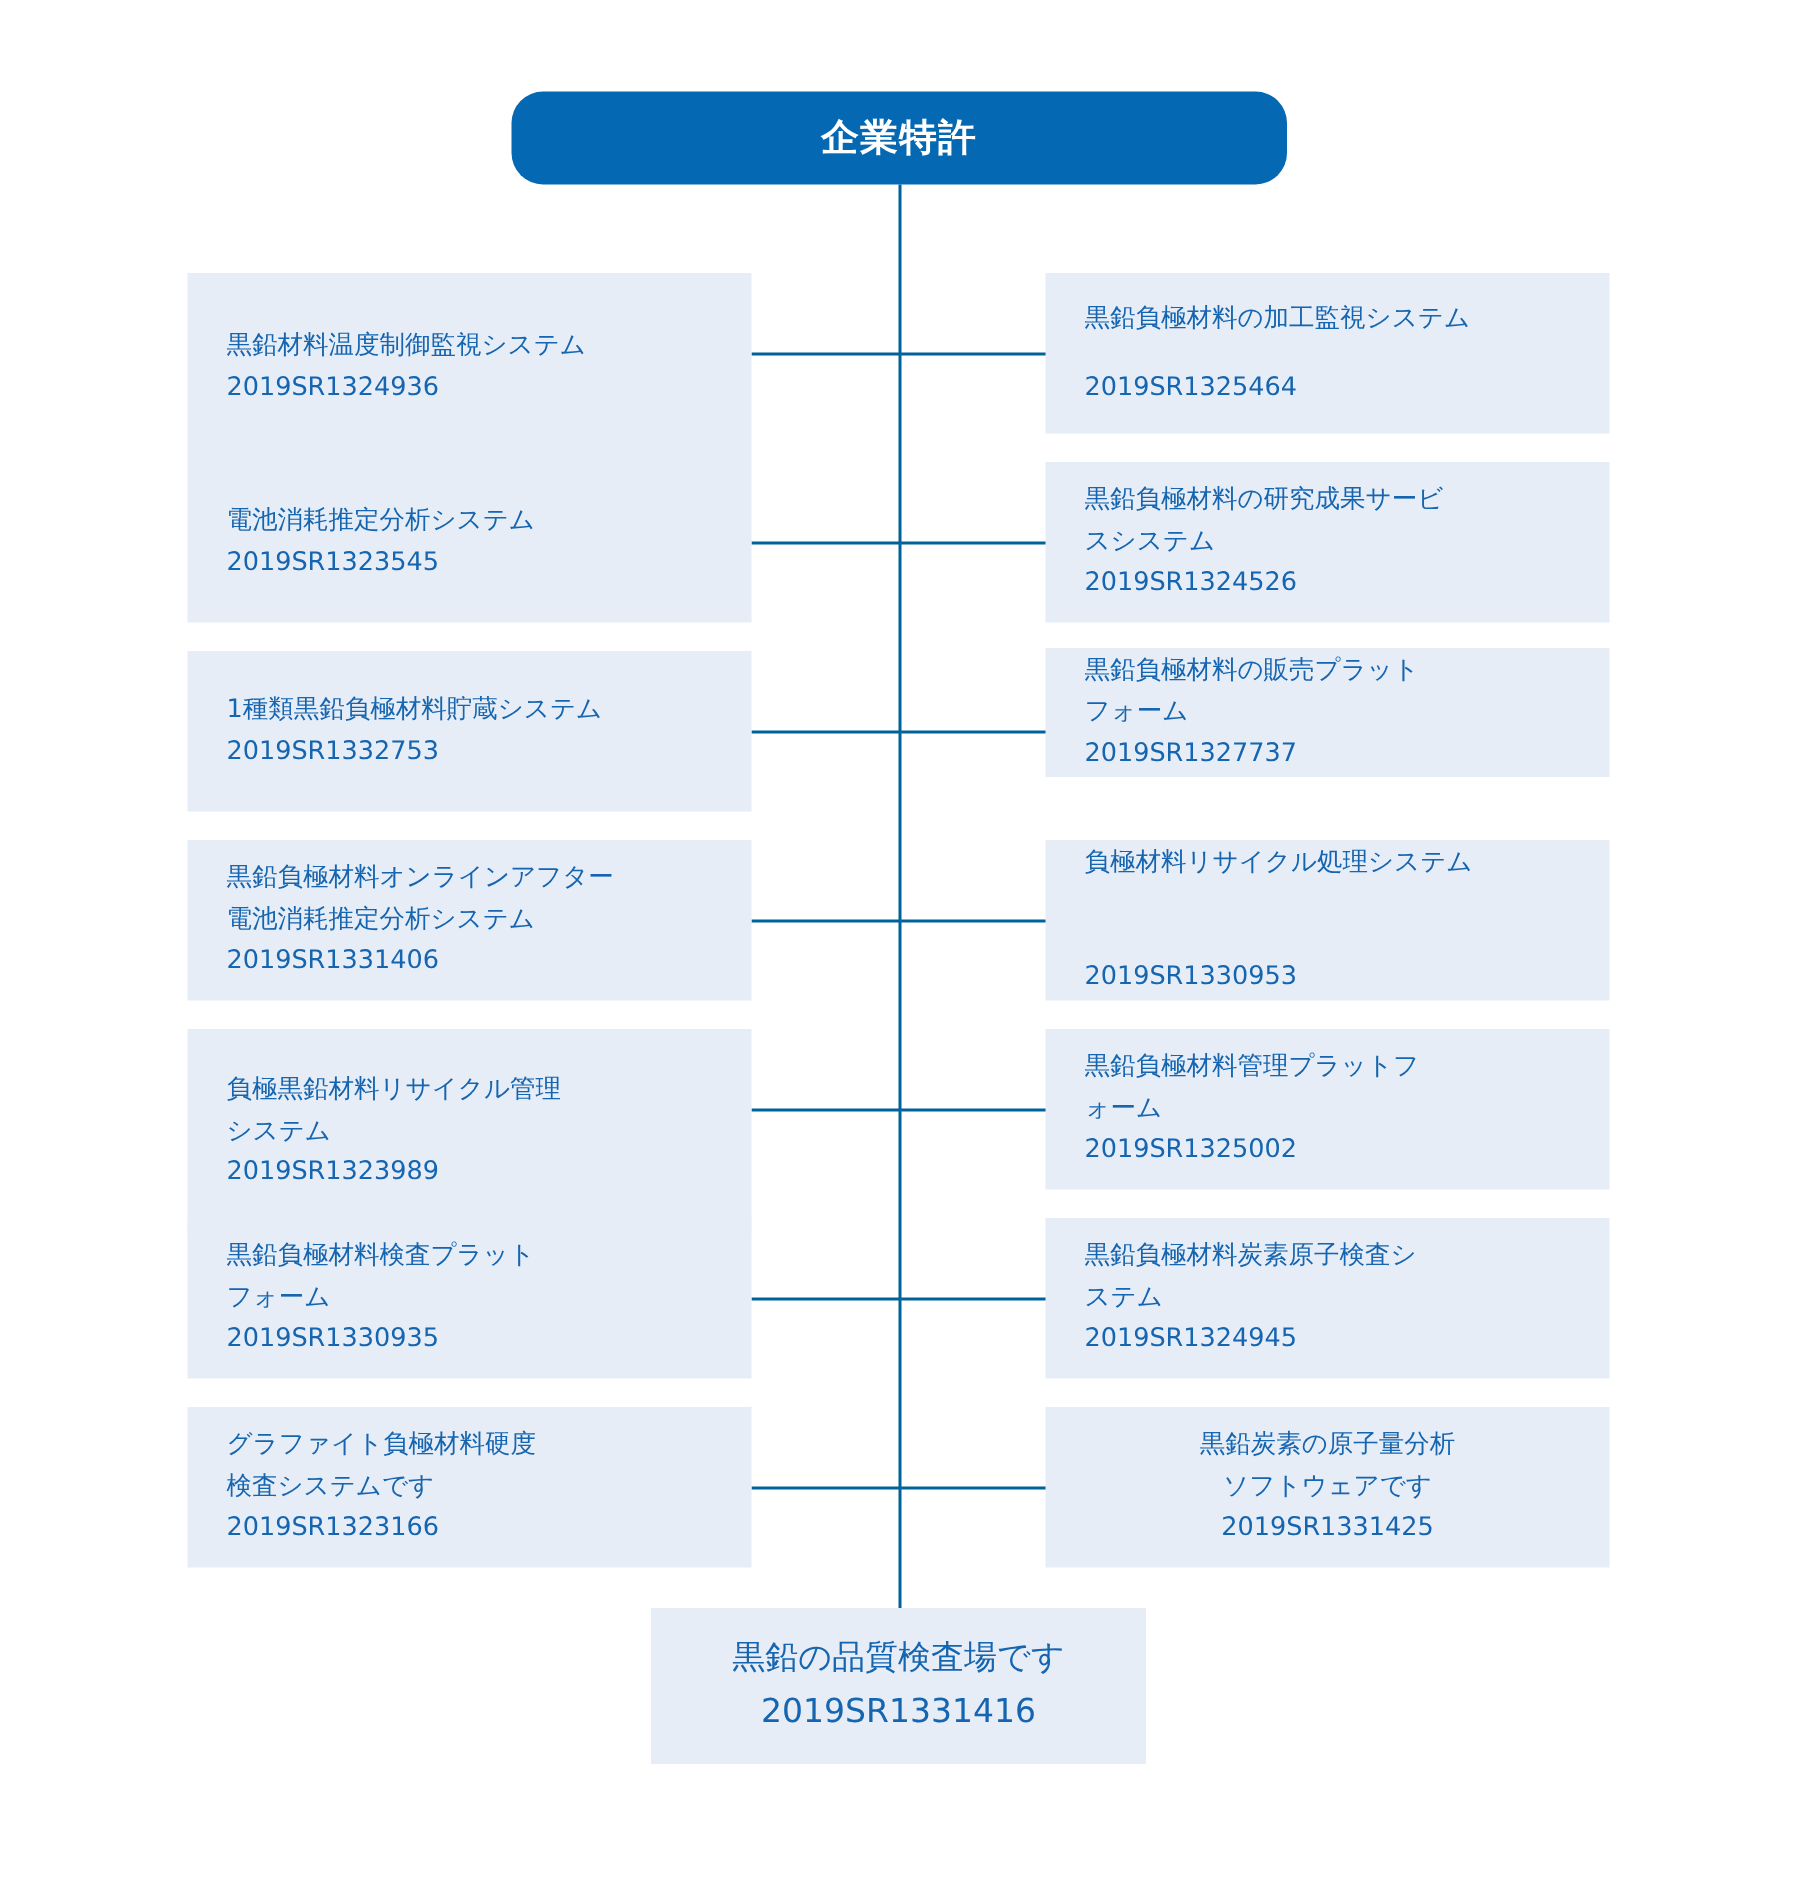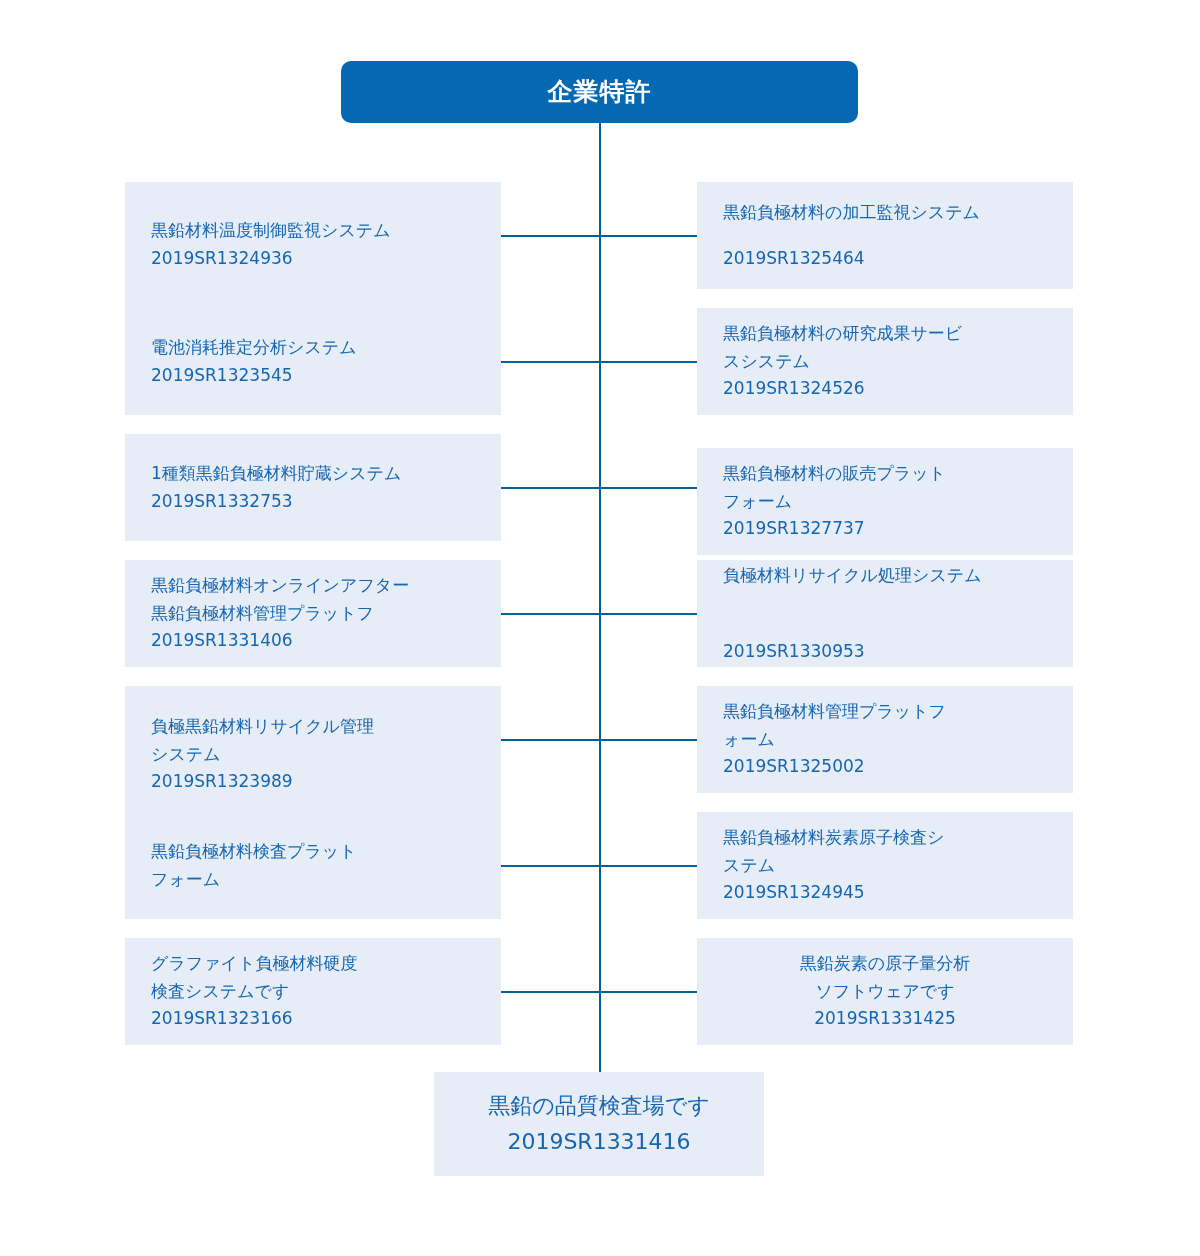--- a/index.html
+++ b/index.html
@@ -19,21 +19,21 @@
   }
 
   
   .title-box {
     position: absolute;
     left: 341px;
     top: 61px;
     width: 517px;
     height: 62px;
     background: #0568b3;
-    border-radius: 10px;
+    border-radius: 21px;
     display: flex;
     align-items: center;
     justify-content: center;
     box-sizing: border-box;
   }
   .title-text {
     color: #ffffff;
     font-size: 25px;
     font-weight: bold;
     letter-spacing: 1px;
@@ -124,49 +124,50 @@
       <div class="leaf left" style="top: 308px; height: 107px;">
         <div class="line">電池消耗推定分析システム</div>
         <div class="code">2019SR1323545</div>
       </div>
       <div class="leaf left" style="top: 434px; height: 107px;">
         <div class="line">1種類黒鉛負極材料貯蔵システム</div>
         <div class="code">2019SR1332753</div>
       </div>
       <div class="leaf left" style="top: 560px; height: 107px;">
         <div class="line">黒鉛負極材料オンラインアフター
-黒鉛負極材料管理プラットフ</div>
+電池消耗推定分析システム</div>
         <div class="code">2019SR1331406</div>
       </div>
       <div class="leaf left" style="top: 686px; height: 137px;">
         <div class="line">負極黒鉛材料リサイクル管理
 システム</div>
         <div class="code">2019SR1323989</div>
       </div>
       <div class="leaf left" style="top: 812px; height: 107px;">
         <div class="line">黒鉛負極材料検査プラット
 フォーム</div>
+        <div class="code">2019SR1330935</div>
       </div>
       <div class="leaf left" style="top: 938px; height: 107px;">
         <div class="line">グラファイト負極材料硬度
 検査システムです</div>
         <div class="code">2019SR1323166</div>
       </div>
     </div>
   <div id="right-col">
       <div class="leaf right" style="top: 182px; height: 107px; gap: 18px;">
         <div class="line">黒鉛負極材料の加工監視システム</div>
         <div class="code">2019SR1325464</div>
       </div>
       <div class="leaf right" style="top: 308px; height: 107px;">
         <div class="line">黒鉛負極材料の研究成果サービ
 スシステム</div>
         <div class="code">2019SR1324526</div>
       </div>
-      <div class="leaf right" style="top: 448px; height: 107px;">
+      <div class="leaf right" style="top: 432px; height: 86px;">
         <div class="line">黒鉛負極材料の販売プラット
 フォーム</div>
         <div class="code">2019SR1327737</div>
       </div>
       <div class="leaf right" style="top: 560px; height: 107px; gap: 48px;">
         <div class="line">負極材料リサイクル処理システム</div>
         <div class="code">2019SR1330953</div>
       </div>
       <div class="leaf right" style="top: 686px; height: 107px;">
         <div class="line">黒鉛負極材料管理プラットフ

